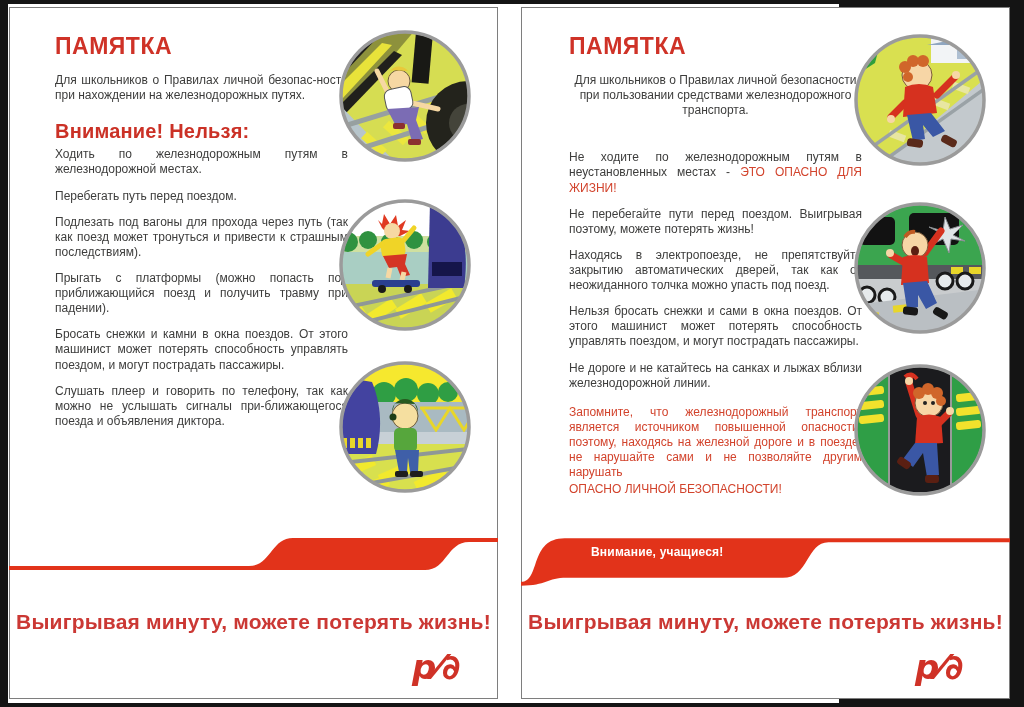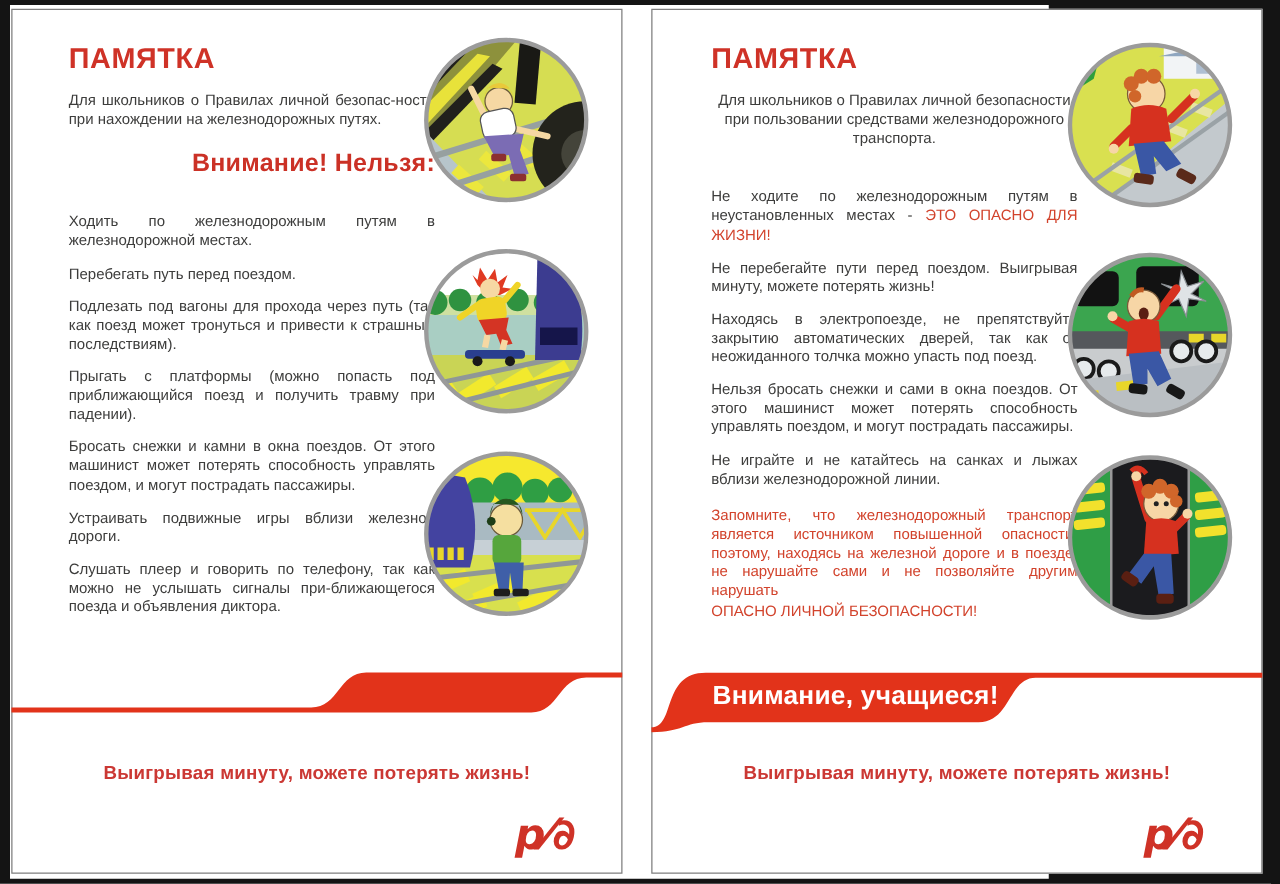--- a/index.html
+++ b/index.html
@@ -10,56 +10,55 @@
   .canvas{position:absolute;left:8px;top:4px;width:831px;height:699px;background:#ffffff;}
   .page{position:absolute;top:3px;height:692px;width:489px;background:#fff;border:1px solid #7e7e7e;box-sizing:border-box;}
   .page-left{left:1px;}
   .page-right{left:513px;}
 
   .textcol{position:absolute;left:45px;top:24px;width:293px;color:#3d3d3c;font-size:12px;line-height:1.26;}
   .page-right .textcol{left:47px;}
   .doc-title{color:#cf3227;font-weight:bold;font-size:23px;letter-spacing:.5px;margin:0 0 12px 0;}
   .intro{text-align:justify;margin:0 0 10px 0;}
   .intro.ragged{text-align:center;}
-  .attention{color:#cb3126;font-weight:bold;font-size:20px;margin:16px 0 26px 0;letter-spacing:.2px;text-align:right;}
+  .attention{color:#cb3126;font-weight:bold;font-size:20px;margin:16px 0 3px 0;letter-spacing:.2px;}
   .para{text-align:justify;margin:0 0 11px 0;}
   .para:last-child{margin-bottom:0;}
   .red-inline{color:#d2432c;}
   .warn-red{color:#d2432c;text-align:justify;margin:14px 0 0 0;}
   .warn-caps{color:#d2432c;margin-top:2px;text-align:left;}
   .gap-right{height:22px;}
 
   .circ{position:absolute;width:134px;height:134px;}
   .page-left  .circ{left:328px;}
   .page-right .circ{left:331px;}
   .c1{top:21px;} .c2{top:190px;} .c3{top:352px;}
   .page-right .c1{top:25px;} .page-right .c2{top:193px;} .page-right .c3{top:355px;}
 
   .stripe{position:absolute;left:-1px;top:528px;width:489px;height:52px;}
-  .ribbon-text{position:absolute;left:48px;top:537px;width:260px;color:#ffffff;font-weight:bold;font-size:21px;letter-spacing:.2px;}
-  .slogan{position:absolute;left:0;width:100%;top:602px;text-align:center;color:#cb3834;font-weight:bold;font-size:15px;letter-spacing:.2px;}
+  .ribbon-text{position:absolute;left:69px;top:537px;width:260px;color:#ffffff;font-weight:bold;font-size:12px;letter-spacing:.2px;}
+  .slogan{position:absolute;left:0;width:100%;top:602px;text-align:center;color:#cb3834;font-weight:bold;font-size:21px;letter-spacing:.2px;}
   .logo{position:absolute;right:5px;bottom:8px;width:84px;height:42px;}
   .page-right .logo{right:14px;}
 </style>
 </head>
 <body>
 
 <div class="canvas">
 
   <div class="page page-left">
     <div class="textcol">
       <div class="doc-title">ПАМЯТКА</div>
       <p class="intro">Для школьников о Правилах личной безопас-ности при нахождении на  железнодорожных путях.</p>
       <div class="attention">Внимание! Нельзя:</div>
       <p class="para">Ходить по железнодорожным путям в железнодорожной местах.</p>
       <p class="para">Перебегать путь перед поездом.</p>
       <p class="para">Подлезать под вагоны для прохода через путь (так как поезд может тронуться и привести к страшным последствиям).</p>
       <p class="para">Прыгать с платформы (можно попасть под приближающийся поезд и получить травму при падении).</p>
       <p class="para">Бросать снежки и камни в окна поездов. От этого машинист может потерять способность управлять поездом, и могут пострадать пассажиры.</p>
-      <p class="para">Устраивать подвижные игры  вблизи железной дороги.</p>
       <p class="para">Слушать плеер и говорить по телефону, так как можно не услышать сигналы при-ближающегося поезда и объявления диктора.</p>
     </div>
 
     <div class="circ c1">
       <svg width="134" height="134" viewBox="0 0 134 134">
         <defs>
             <clipPath id="clA">
               <circle cx="67" cy="67" r="63"></circle>
             </clipPath>
           </defs>
@@ -208,24 +207,24 @@
       <text x="4" y="31" font-family="DejaVu Sans, sans-serif" font-size="34" font-style="italic" font-weight="bold" fill="#cf3227">р⁄∂</text>
     </svg>
   </div>
 
   <div class="page page-right">
     <div class="textcol">
       <div class="doc-title">ПАМЯТКА</div>
       <p class="intro ragged">Для школьников о Правилах личной безопасности при пользовании средствами железнодорожного транспорта.</p>
       <div class="gap-right"></div>
       <p class="para"><span>Не ходите по железнодорожным путям в неустановленных местах - </span><span class="red-inline">ЭТО ОПАСНО ДЛЯ ЖИЗНИ!</span></p>
-      <p class="para">Не перебегайте пути перед поездом. Выигрывая минуту, можете потерять жизнь!</p>
+      <p class="para">Не перебегайте пути перед поездом. Выигрывая поэтому, можете потерять жизнь!</p>
       <p class="para">Находясь в электропоезде, не препятствуйте закрытию автоматических дверей, так как от неожиданного толчка можно упасть под поезд.</p>
       <p class="para">Нельзя бросать снежки и сами в окна поездов. От этого машинист может потерять способность управлять поездом, и могут пострадать пассажиры.</p>
-      <p class="para">Не играйте и не катайтесь на санках и лыжах вблизи железнодорожной линии.</p>
+      <p class="para">Не дороге и не катайтесь на санках и лыжах вблизи железнодорожной линии.</p>
       <p class="warn-red">Запомните, что железнодорожный транспорт является источником повышенной опасности, поэтому, находясь на железной дороге и в поезде, не нарушайте сами и не позволяйте другим нарушать</p>
       <div class="warn-caps">ОПАСНО ЛИЧНОЙ БЕЗОПАСНОСТИ!</div>
     </div>
 
     <div class="circ c1">
       <svg width="134" height="134" viewBox="0 0 134 134">
         <defs>
             <clipPath id="clD">
               <circle cx="67" cy="67" r="63"></circle>
             </clipPath>

